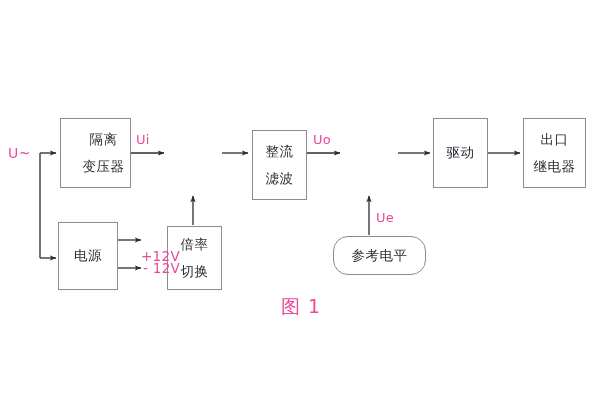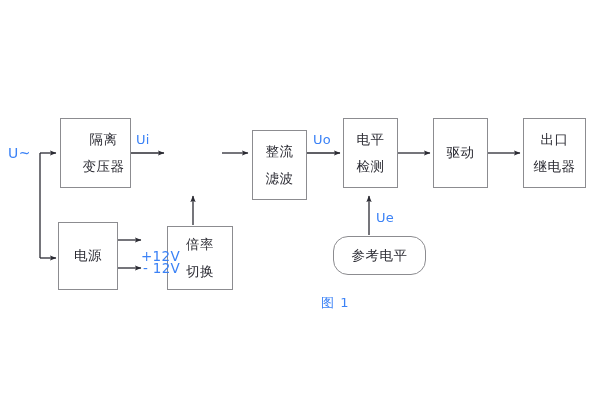--- a/index.html
+++ b/index.html
@@ -49,40 +49,39 @@
   }
   .block.two-line .line:first-child {
     margin-bottom: 13px;
   }
   .block.wide {
     font-size: 13.5px;
   }
   
   .label {
     position: absolute;
-    color: #3b82f6;
+    color: #ec4899;
     white-space: nowrap;
     font-size: 13px;
   }
   .label.sig {
     font-size: 13px;
     letter-spacing: 0.3px;
   }
   .label.rail {
     font-size: 13.5px;
     letter-spacing: 0.3px;
   }
   .label.src {
     font-size: 14px;
     letter-spacing: 0.5px;
   }
   .label.caption {
-    font-size: 13px;
+    font-size: 19px;
     letter-spacing: 1px;
-    margin-left: 40px;
   }
 </style>
 </head>
 <body>
 
 <div id="diagram-root">
 
   <svg id="wire-layer" viewBox="0 0 600 400" width="600" height="400" xmlns="http://www.w3.org/2000/svg">
     <defs>
       <marker id="ah" markerWidth="7" markerHeight="7" refX="6.2" refY="3" orient="auto" markerUnits="userSpaceOnUse">
@@ -116,39 +115,35 @@
     <span class="line">隔离</span>
     <span class="line">变压器</span>
   </div>
 
 
   <div class="block two-line" style="left:252px; top:130px; width:55px; height:70px;">
     <span class="line">整流</span>
     <span class="line">滤波</span>
   </div>
 
-  <div class="block two-line" style="left:343px; top:118px; width:55px; height:70px;">
-    <span class="line">电平</span>
-    <span class="line">检测</span>
-  </div>
 
   <div class="block two-line" style="left:523px; top:118px; width:63px; height:70px;">
     <span class="line">出口</span>
     <span class="line">继电器</span>
   </div>
 
   <div class="block" style="left:433px; top:118px; width:55px; height:70px;">
     <span class="line">驱动</span>
   </div>
 
   <div class="block" style="left:58px; top:222px; width:60px; height:68px;">
     <span class="line">电源</span>
   </div>
 
-  <div class="block two-line" style="left:167px; top:226px; width:66px; height:64px;">
+  <div class="block two-line" style="left:167px; top:226px; width:55px; height:64px;">
     <span class="line">倍率</span>
     <span class="line">切换</span>
   </div>
 
   <div class="block wide" style="left:333px; top:236px; width:93px; height:39px;border-radius:15px;">
     <span class="line">参考电平</span>
   </div>
 
   <div class="label sig" style="left:136px; top:132px;">Ui</div>
 

